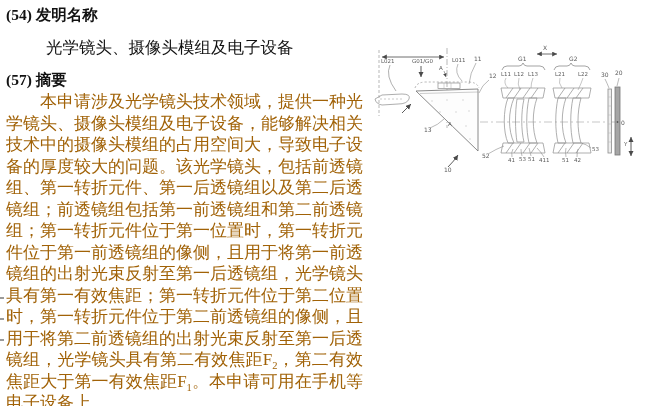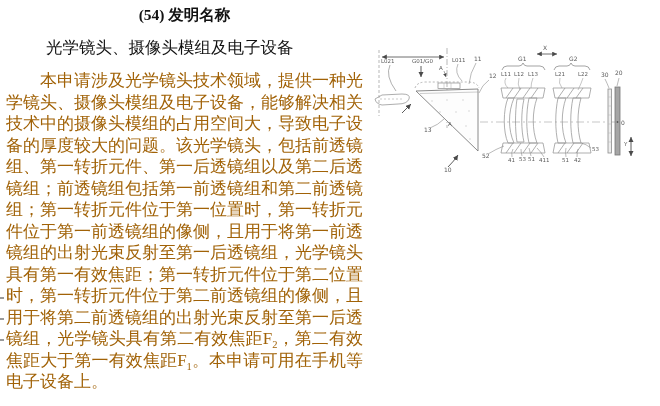--- a/index.html
+++ b/index.html
@@ -11,21 +11,20 @@
     font-family:"Liberation Serif","DejaVu Serif",serif;
   }
   .textcol{
     position:absolute;left:6px;top:5px;width:357px;color:#121212;
   }
   .heading{
     font-weight:700;
     font-size:15.5px;
     line-height:20px;
     margin:0;
-    text-align:center;
   }
   .title-line{
     font-size:16.5px;
     line-height:21px;
     margin:12px;
     padding-left:28px;
   }
   .abstract{
     margin:1px 0 0 0;
     font-size:17px;
@@ -52,20 +51,21 @@
   .lbl-sm{font-size:5.5px;}
 </style>
 </head>
 <body>
 
 <div class="page">
 
   <div class="textcol">
     <p class="heading">(54) 发明名称</p>
     <p class="title-line">光学镜头、摄像头模组及电子设备</p>
+    <p class="heading">(57) 摘要</p>
     <p class="abstract"><span>本申请涉及光学镜头技术领域，提供一种光学镜头、摄像头模组及电子设备，能够解决相关技术中的摄像头模组的占用空间大，导致电子设备的厚度较大的问题。该光学镜头，包括前透镜组、第一转折元件、第一后透镜组以及第二后透镜组；前透镜组包括第一前透镜组和第二前透镜组；第一转折元件位于第一位置时，第一转折元件位于第一前透镜组的像侧，且用于将第一前透镜组的出射光束反射至第一后透镜组，光学镜头具有第一有效焦距；第一转折元件位于第二位置时，第一转折元件位于第二前透镜组的像侧，且用于将第二前透镜组的出射光束反射至第一后透镜组，光学镜头具有第二有效焦距F</span><sub>2</sub><span>，第二有效焦距大于第一有效焦距F</span><sub>1</sub><span>。本申请可用在手机等电子设备上。</span></p>
   </div>
 
   <div class="margin-tick" style="top:297px"></div>
   <div class="margin-tick" style="top:318px"></div>
   <div class="margin-tick" style="top:339px"></div>
 
   <svg class="fig" width="298" height="168" viewBox="362 40 298 168">
     <defs>
       <marker id="arr" markerWidth="7" markerHeight="7" refX="6" refY="3" orient="auto-start-reverse">

